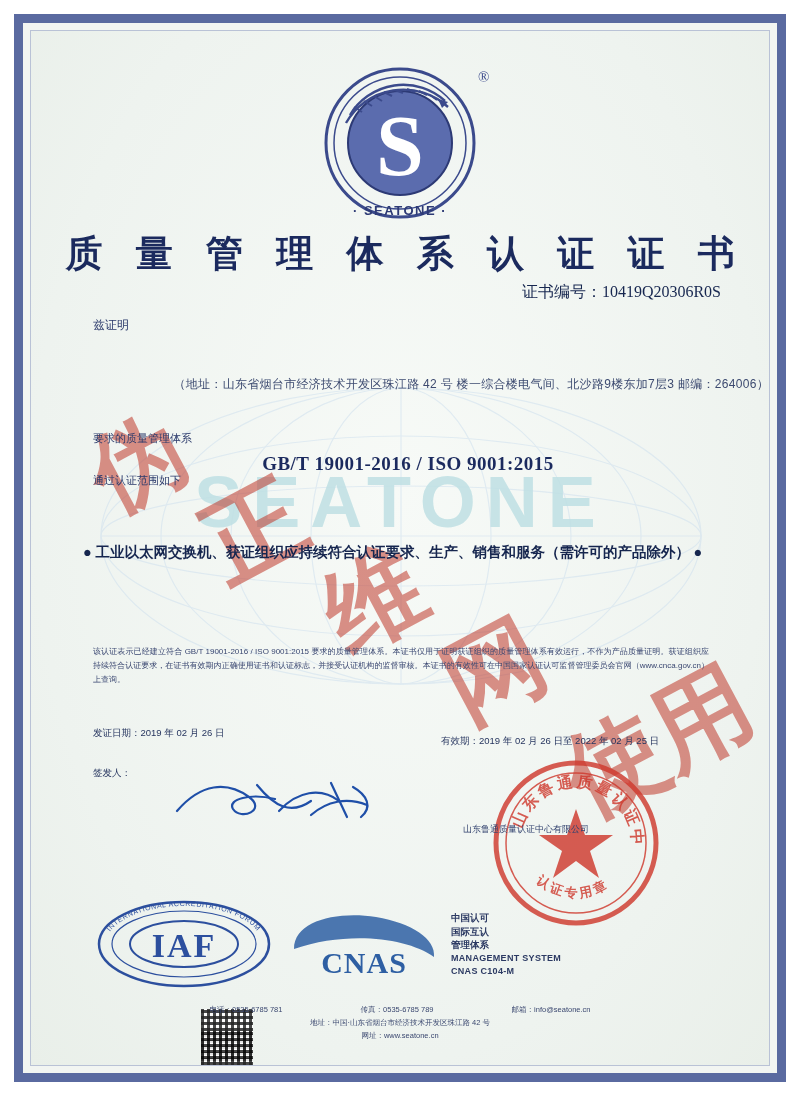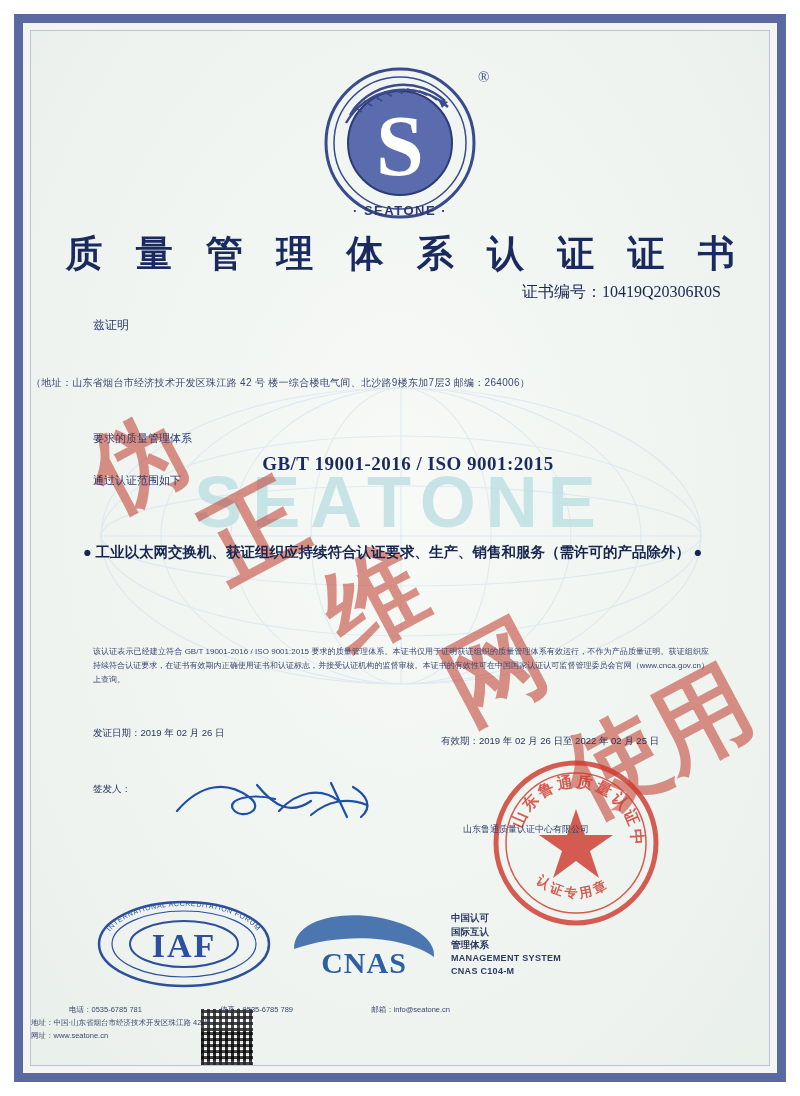--- a/index.html
+++ b/index.html
@@ -141,22 +141,22 @@
     font-family: "Liberation Serif", serif;
     font-size: 23px;
     font-weight: bold;
     color: #16264f;
     letter-spacing: 1px;
   }
   .address {
     position: absolute;
     top: 345px;
     left: 0; width: 738px;
-    text-align: left;
-    font-size: 10px;
+    text-align: right;
+    font-size: 12px;
     color: #3c4a70;
     letter-spacing: .3px;
   }
   .label-sm {
     position: absolute;
     left: 62px;
     font-size: 11px;
     color: #2b3a6b;
   }
   .lbl-system { top: 400px; }
@@ -203,21 +203,20 @@
     color: #26355f;
   }
   .dates .issue { position: absolute; left: 0; top: 0; }
   .dates .valid { position: absolute; left: 348px; top: 0; margin-top: 8px; }
   .issuer {
     position: absolute;
     top: 736px;
     left: 62px;
     font-size: 9.5px;
     color: #26355f;
-    margin-top: 16px;
   }
   
   .signature {
     position: absolute;
     left: 140px;
     top: 740px;
     width: 210px;
     height: 60px;
   }
   
@@ -271,21 +270,21 @@
       repeating-linear-gradient(0deg, #2a2a2a 0 3px, #fff 3px 6px);
     background-blend-mode: multiply;
     opacity: .85;
   }
   .qr1 { left: 170px; top: 978px; }
   .qr2 { left: 170px; top: 1000px; width:52px; height:52px; }
   .footer {
     position: absolute;
     left: 0; top: 972px;
     width: 738px;
-    text-align: left;
+    text-align: center;
     font-size: 7.5px;
     color: #3b4870;
     line-height: 13px;
   }
   .footer .row1 span { margin: 0 38px; }
   svg { display: block; }
 </style>
 </head>
 <body>
 

